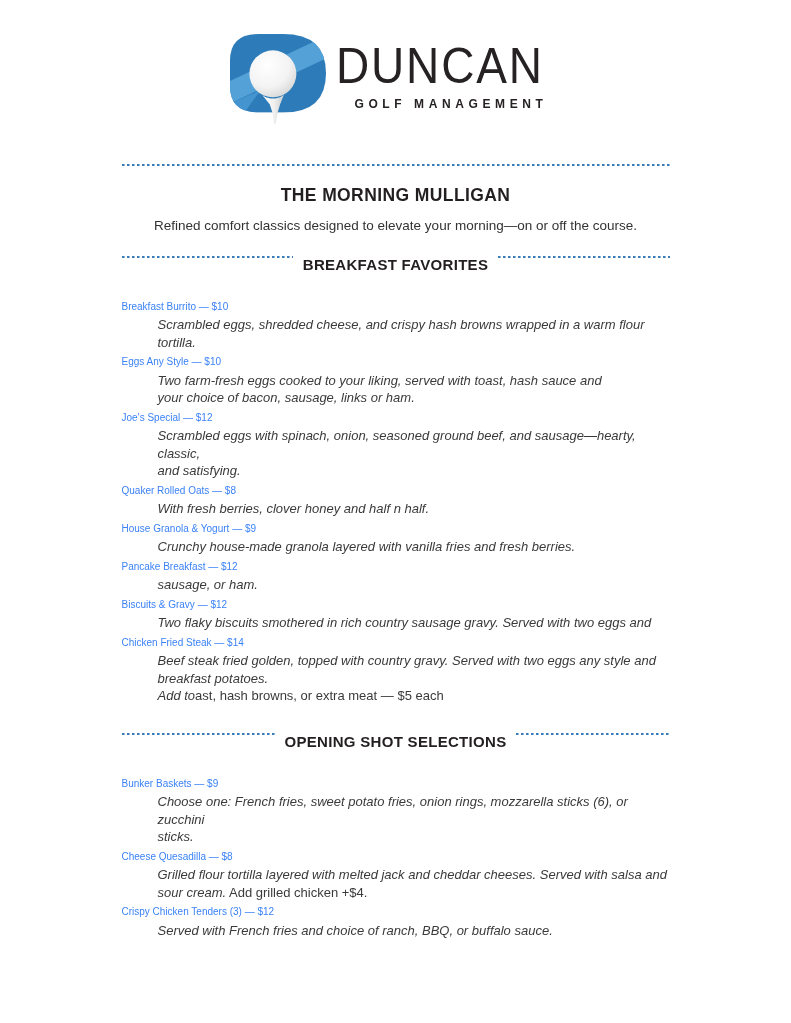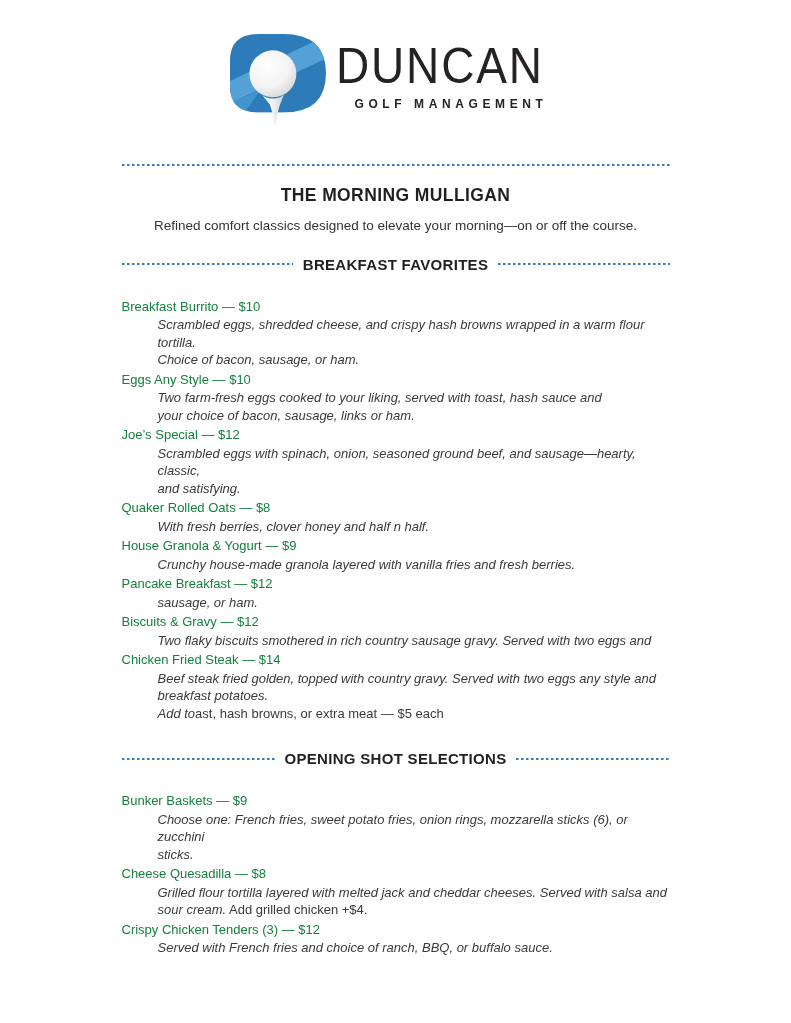--- a/index.html
+++ b/index.html
@@ -65,37 +65,37 @@
   }
   .page-subtitle {
     margin-top: 4px;
     text-align: center;
     font-size: 13.5px;
     color: #333333;
   }
 
   .menu-section { margin-top: 23px; }
   .menu-section + .menu-section { margin-top: 28px; }
-  .section-header { display: flex; align-items: center; }
+  .section-header { display: flex; }
   .section-header .dots { flex: 1 1 auto; }
   .section-title {
     margin: 0 10px;
     font-size: 15px;
     font-weight: bold;
     letter-spacing: 0.3px;
     color: #231f20;
     white-space: nowrap;
   }
   .items { margin-top: 25px; }
 
   .menu-item { margin-bottom: 2px; }
   .item-name {
-    font-size: 13px;
+    font-size: 10px;
     line-height: 18.5px;
-    color: #15803d;
+    color: #3b82f6;
   }
   .item-desc-line {
     font-size: 13px;
     line-height: 17.5px;
     padding-left: 36px;
     color: #3a3a3a;
   }
   .seg.italic { font-style: italic; }
   .seg.regular { font-style: normal; }
 </style>
@@ -146,21 +146,20 @@
         <section class="menu-section">
           <div class="section-header">
             <span class="dots dotted-rule"></span>
             <h2 class="section-title">BREAKFAST FAVORITES</h2>
             <span class="dots dotted-rule"></span>
           </div>
           <div class="items">
             <div class="menu-item">
               <div class="item-name">Breakfast Burrito — $10</div>
               <div class="item-desc-line"><span class="seg italic">Scrambled eggs, shredded cheese, and crispy hash browns wrapped in a warm flour tortilla.</span></div>
-              <div class="item-desc-line"><span class="seg italic">Choice of bacon, sausage, or ham.</span></div>
             </div>
             <div class="menu-item">
               <div class="item-name">Eggs Any Style — $10</div>
               <div class="item-desc-line"><span class="seg italic">Two farm-fresh eggs cooked to your liking, served with toast, hash sauce and</span></div>
               <div class="item-desc-line"><span class="seg italic">your choice of bacon, sausage, links or ham.</span></div>
             </div>
             <div class="menu-item">
               <div class="item-name">Joe’s Special — $12</div>
               <div class="item-desc-line"><span class="seg italic">Scrambled eggs with spinach, onion, seasoned ground beef, and sausage—hearty, classic,</span></div>
               <div class="item-desc-line"><span class="seg italic">and satisfying.</span></div>

